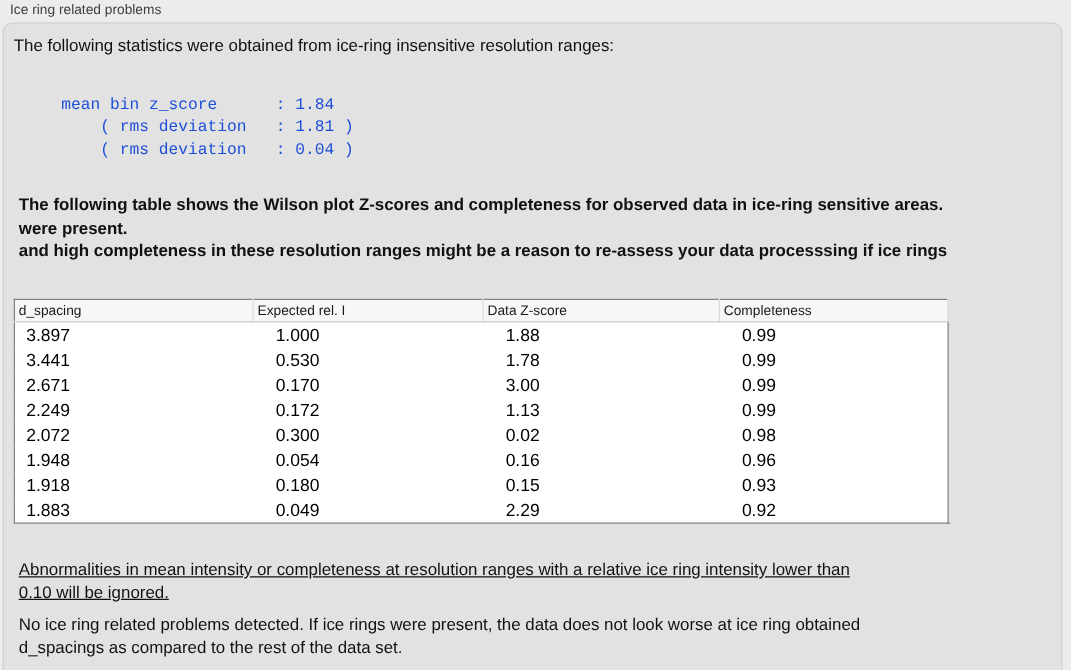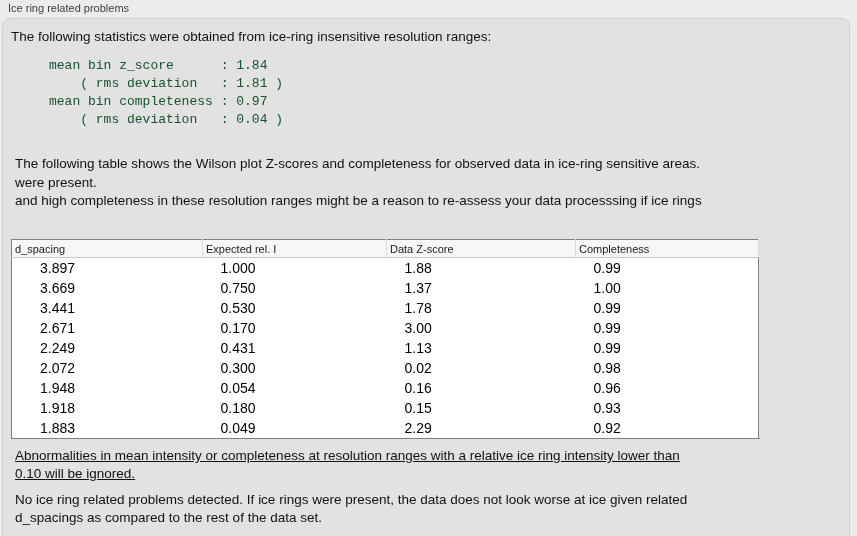--- a/index.html
+++ b/index.html
@@ -20,29 +20,29 @@
     width:846px; height:540px;
     background:#e2e2e2;
     border:1px solid #d0d0d0;
     border-radius:8px;
   }
   .intro {
     position:absolute; left:8px; top:9px;
     font-size:13.5px; line-height:18px;
   }
   .stats {
-    position:absolute; left:46px; top:38px;
+    position:absolute; left:46px; top:56px;
     font-family:"Liberation Mono", "DejaVu Sans Mono", monospace;
     font-size:13px; line-height:18px;
-    color:#14532d;
+    color:#1d4ed8;
   }
   .stats div { white-space:pre; }
   .desc {
     position:absolute; left:12px; top:136px;
-    font-size:13.5px; line-height:18.5px;
+    font-size:13.5px; line-height:18.5px;font-weight:bold;
   }
   .table-wrap {
     position:absolute; left:8px; top:220px;
   }
   table {
     border-collapse:collapse;
     table-layout:fixed;
     width:738px;
     background:#ffffff;
     border:1px solid #7f7f7f;
@@ -58,41 +58,40 @@
     color:#1a1a1a;
     overflow:hidden; white-space:nowrap;
   }
   td {
     height:20px;
     font-size:14px;
     padding:0 0 0 18px;
     color:#000;
     overflow:hidden; white-space:nowrap;
   }
-  td.c1 { padding-left:28px; }
+  td.c1 { padding-left:9px; }
   .note {
     position:absolute; left:12px;
     font-size:13.5px; line-height:18px;
   }
   .note-1 { top:428px;text-decoration:underline; }
   .note-2 { top:472px; }
 </style>
 </head>
 <body>
 
 <div class="panel-label">Ice ring related problems</div>
 
 <div class="panel">
 
   <div class="intro">The following statistics were obtained from ice-ring insensitive resolution ranges:</div>
 
   <div class="stats">
     <div>mean bin z_score      : 1.84</div>
     <div>    ( rms deviation   : 1.81 )</div>
-    <div>mean bin completeness : 0.97</div>
     <div>    ( rms deviation   : 0.04 )</div>
   </div>
 
   <div class="desc">
     <div>The following table shows the Wilson plot Z-scores and completeness for observed data in ice-ring sensitive areas.</div>
     <div>were present.</div>
     <div>and high completeness in these resolution ranges might be a reason to re-assess your data processsing if ice rings</div>
   </div>
 
   <div class="table-wrap">
@@ -115,43 +114,36 @@
       </thead>
       <tbody>
         <tr>
           <td class="c1">3.897</td>
           <td>1.000</td>
           <td>1.88</td>
           <td>0.99</td>
           <td></td>
         </tr>
         <tr>
-          <td class="c1">3.669</td>
-          <td>0.750</td>
-          <td>1.37</td>
-          <td>1.00</td>
-          <td></td>
-        </tr>
-        <tr>
           <td class="c1">3.441</td>
           <td>0.530</td>
           <td>1.78</td>
           <td>0.99</td>
           <td></td>
         </tr>
         <tr>
           <td class="c1">2.671</td>
           <td>0.170</td>
           <td>3.00</td>
           <td>0.99</td>
           <td></td>
         </tr>
         <tr>
           <td class="c1">2.249</td>
-          <td>0.431</td>
+          <td>0.172</td>
           <td>1.13</td>
           <td>0.99</td>
           <td></td>
         </tr>
         <tr>
           <td class="c1">2.072</td>
           <td>0.300</td>
           <td>0.02</td>
           <td>0.98</td>
           <td></td>
@@ -180,17 +172,17 @@
       </tbody>
     </table>
   </div>
 
   <div class="note note-1">
     <div>Abnormalities in mean intensity or completeness at resolution ranges with a relative ice ring intensity lower than</div>
     <div>0.10 will be ignored.</div>
   </div>
 
   <div class="note note-2">
-    <div>No ice ring related problems detected. If ice rings were present, the data does not look worse at ice given related</div>
+    <div>No ice ring related problems detected. If ice rings were present, the data does not look worse at ice ring obtained</div>
     <div>d_spacings as compared to the rest of the data set.</div>
   </div>
 
 </div>
 
 </body></html>

